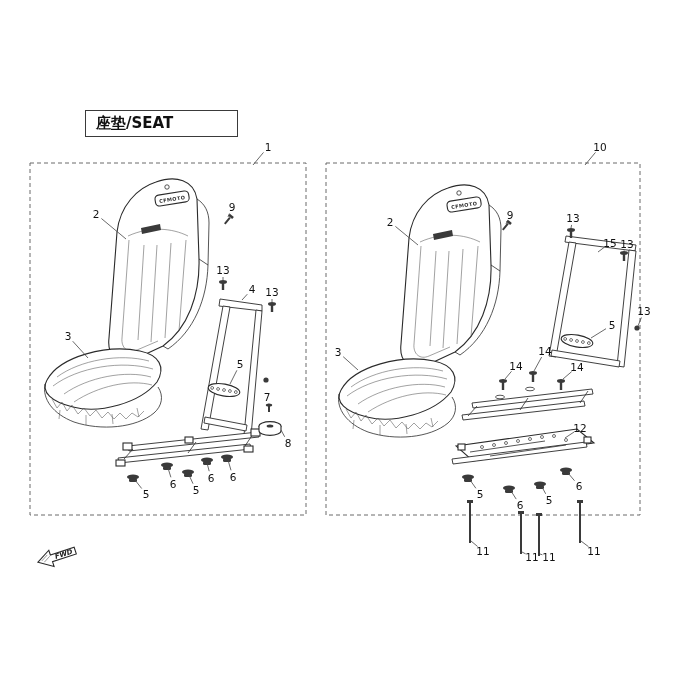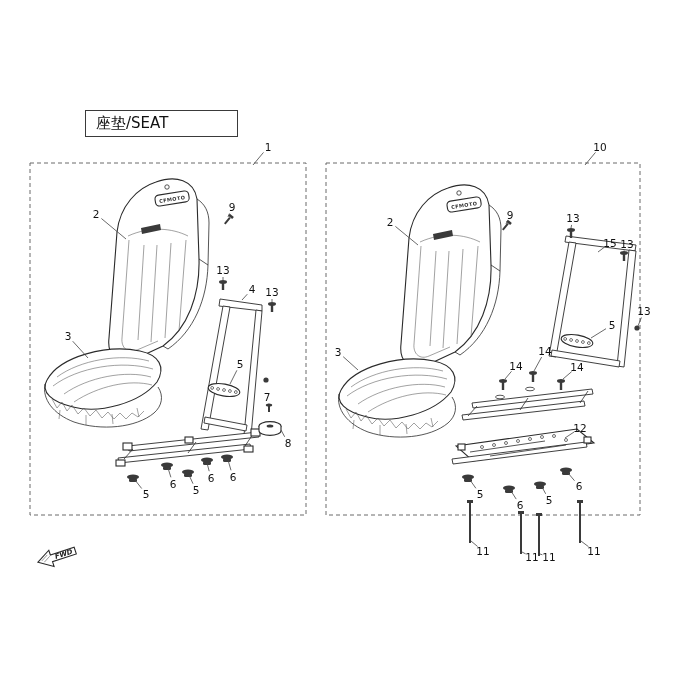--- a/index.html
+++ b/index.html
@@ -1,20 +1,20 @@
 <!DOCTYPE html>
 <html><head>
 <meta charset="utf-8">
 <style>
   html,body{margin:0;padding:0;background:#fff;}
   .page{position:relative;width:700px;height:700px;background:#fff;overflow:hidden;
         font-family:"DejaVu Sans",sans-serif;}
   .title-block{position:absolute;left:85px;top:110px;width:153px;height:27px;
         border:1.5px solid #3a3a3a;display:flex;align-items:center;padding-left:10px;
-        font-size:15px;font-weight:normal;color:#111;background:#fff;box-sizing:border-box;}
+        font-size:15px;font-weight:bold;color:#111;background:#fff;box-sizing:border-box;}
   svg{position:absolute;left:0;top:0;}
   .panel{fill:none;stroke:#6a6a6a;stroke-width:1;stroke-dasharray:4 3;}
   .ol{fill:#fff;stroke:#2b2b2b;stroke-width:1.1;}
   .tube{fill:#fff;stroke:#2b2b2b;stroke-width:0.9;}
   .ln{fill:none;stroke:#2b2b2b;stroke-width:0.8;}
   .thin{fill:none;stroke:#555;stroke-width:0.55;}
   .dk{fill:#3a3a3a;stroke:none;}
   .hole{fill:none;stroke:#333;stroke-width:0.7;}
   .callout{font-family:"DejaVu Sans",sans-serif;font-size:10.5px;fill:#111;
         text-anchor:middle;dominant-baseline:central;}

